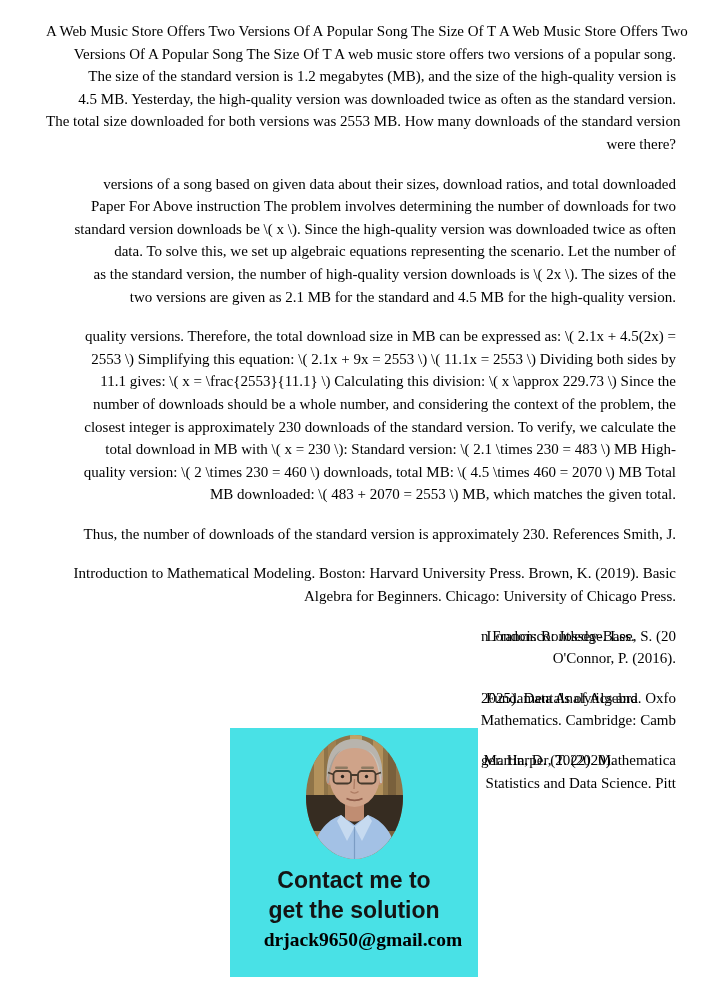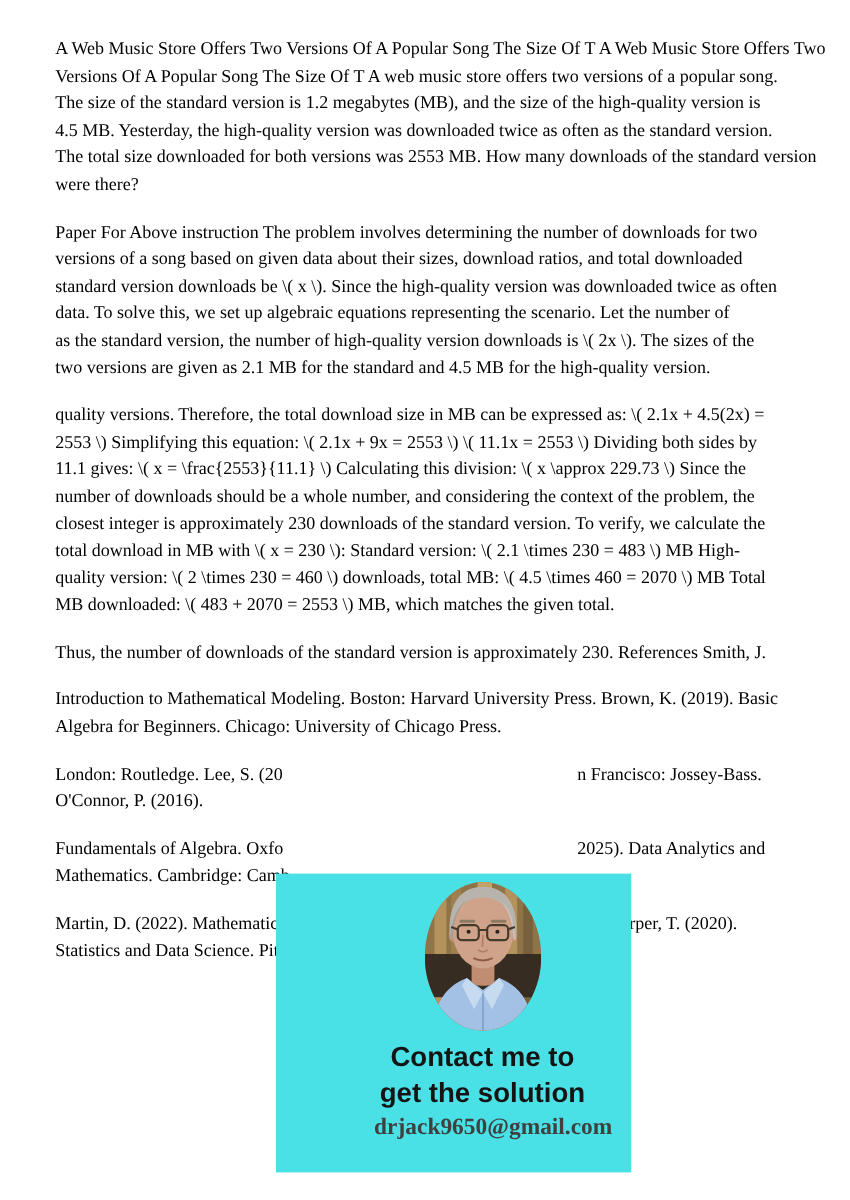--- a/index.html
+++ b/index.html
@@ -9,22 +9,23 @@
     height: 1000px;
     background: #ffffff;
     font-family: "Liberation Serif", serif;
     color: #000000;
     overflow: hidden;
     margin: 0 auto;
   }
   .content {
     position: absolute;
     left: 46px;
-    top: 30px;
+    top: 20px;
     width: 630px;
+    text-align: right;
   }
   .para { margin: 0 0 17px 0; }
   .line {
     font-size: 15px;
     line-height: 22.6px;
     height: 22.6px;
     white-space: nowrap;
   }
   .split { position: relative; }
   .split .right {
@@ -34,21 +35,20 @@
     white-space: nowrap;
   }
   .overlay {
     position: absolute;
     left: 230px;
     top: 728px;
     width: 248px;
     height: 249px;
     z-index: 5;
     text-align: center;
-    padding-left: 48px;
   }
   .portrait {
     width: 97px;
     height: 124px;
     margin: 7px auto 0 auto;
     border-radius: 50%;
     overflow: hidden;
   }
   .portrait svg { display: block; width: 97px; height: 124px; }
   .heading-line {
@@ -58,42 +58,42 @@
     line-height: 30px;
     color: #141414;
   }
   .heading-wrap { margin-top: 6px; }
   .email {
     margin-top: 3px;
     font-family: "Liberation Serif", serif;
     font-weight: 700;
     font-size: 19.5px;
     line-height: 24px;
-    color: #404040;
+    color: #000000;
     margin-left: 18px;
   }
 </style>
 </head>
 <body>
 
 <div class="page">
   <div class="content">
 
     <div class="para">
       <div class="line">A Web Music Store Offers Two Versions Of A Popular Song The Size Of T A Web Music Store Offers Two</div>
       <div class="line">Versions Of A Popular Song The Size Of T A web music store offers two versions of a popular song.</div>
       <div class="line">The size of the standard version is 1.2 megabytes (MB), and the size of the high-quality version is</div>
       <div class="line">4.5 MB. Yesterday, the high-quality version was downloaded twice as often as the standard version.</div>
       <div class="line">The total size downloaded for both versions was 2553 MB. How many downloads of the standard version</div>
       <div class="line">were there?</div>
     </div>
 
     <div class="para">
+      <div class="line">versions of a song based on given data about their sizes, download ratios, and total downloaded</div>
       <div class="line">Paper For Above instruction The problem involves determining the number of downloads for two</div>
-      <div class="line">versions of a song based on given data about their sizes, download ratios, and total downloaded</div>
       <div class="line">standard version downloads be \( x \). Since the high-quality version was downloaded twice as often</div>
       <div class="line">data. To solve this, we set up algebraic equations representing the scenario. Let the number of</div>
       <div class="line">as the standard version, the number of high-quality version downloads is \( 2x \). The sizes of the</div>
       <div class="line">two versions are given as 2.1 MB for the standard and 4.5 MB for the high-quality version.</div>
     </div>
 
     <div class="para">
       <div class="line">quality versions. Therefore, the total download size in MB can be expressed as: \( 2.1x + 4.5(2x) =</div>
       <div class="line">2553 \) Simplifying this equation: \( 2.1x + 9x = 2553 \) \( 11.1x = 2553 \) Dividing both sides by</div>
       <div class="line">11.1 gives: \( x = \frac{2553}{11.1} \) Calculating this division: \( x \approx 229.73 \) Since the</div>

